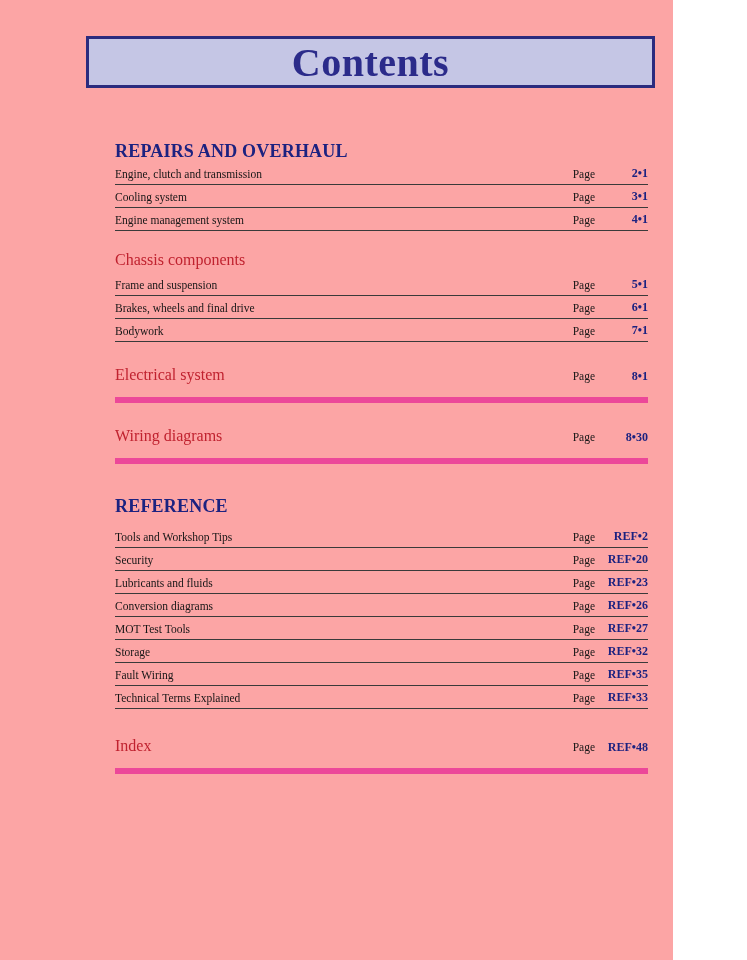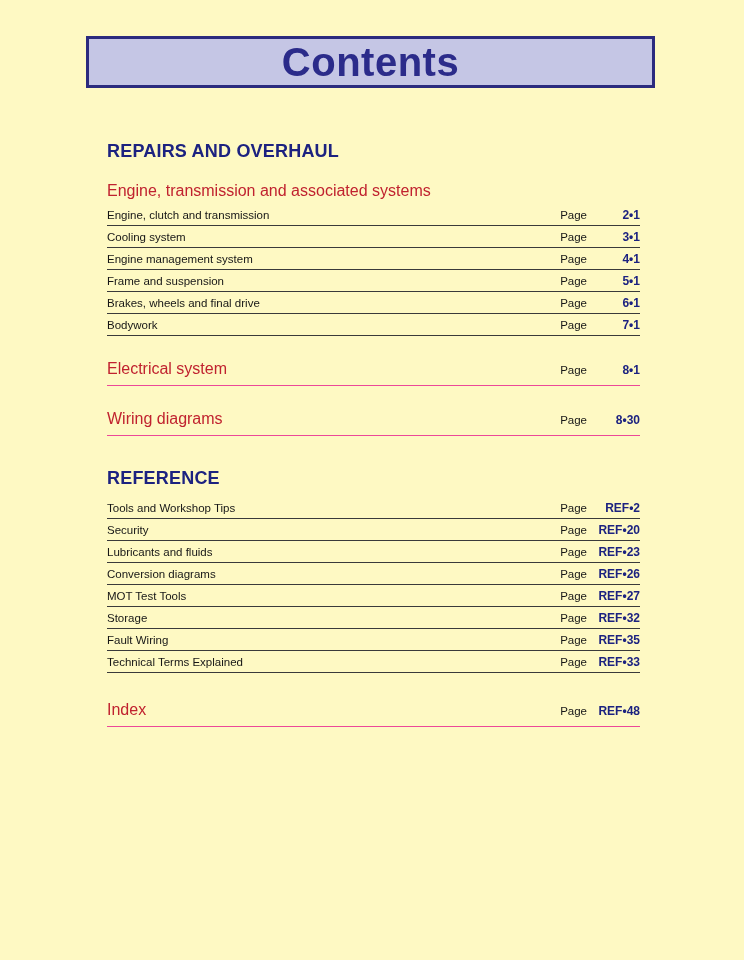--- a/index.html
+++ b/index.html
@@ -1,22 +1,22 @@
 <!DOCTYPE html>
 <html><head>
 <meta charset="utf-8">
 <style>
   * { margin: 0; padding: 0; box-sizing: border-box; }
   html, body { background: #ffffff; }
   .page {
-    width: 744px;
+    width: 673px;
     height: 960px;
     position: relative;
-    background: #fef9c3;
-    font-family: Liberation Sans, sans-serif;
+    background: #fca5a5;
+    font-family: Liberation Serif, serif;
     overflow: hidden;
   }
   .header-box {
     position: absolute;
     left: 86px;
     top: 36px;
     width: 569px;
     height: 52px;
     background: #c5c6e5;
     border: 3px solid #2b2b7e;
@@ -25,21 +25,21 @@
     justify-content: center;
   }
   .page-title {
     font-size: 40px;
     font-weight: bold;
     color: #2b2b8a;
     letter-spacing: 0.5px;
   }
   .content {
     position: absolute;
-    left: 107px;
+    left: 115px;
     top: 141px;
     width: 533px;
   }
   .major-heading {
     font-size: 18px;
     font-weight: bold;
     color: #1c2280;
     letter-spacing: 0.2px;
   }
   .group-heading {
@@ -72,22 +72,22 @@
     font-size: 12px;
     font-weight: bold;
     color: #1c2280;
     min-width: 44px;
     text-align: right;
   }
   .standalone-row {
     display: flex;
     justify-content: space-between;
     align-items: baseline;
-    border-bottom: 1px solid #ec4899;
-    padding-bottom: 7px;
+    border-bottom: 6px solid #ec4899;
+    padding-bottom: 13px;
     margin-top: 24px;
   }
   .standalone-heading {
     font-size: 16px;
     color: #c0222f;
   }
   .reference-heading {
     margin-top: 32px;
     margin-bottom: 8px;
   }
@@ -101,21 +101,20 @@
 <div class="page">
 
   <div class="header-box">
     <span class="page-title">Contents</span>
   </div>
 
   <div class="content">
 
     <div class="major-heading">REPAIRS AND OVERHAUL</div>
 
-    <div class="group-heading">Engine, transmission and associated systems</div>
 
     <div class="entry-row">
       <span class="entry-label">Engine, clutch and transmission</span>
       <span class="entry-page">
         <span class="page-word">Page</span>
         <span class="page-num">2•1</span>
       </span>
     </div>
     <div class="entry-row">
       <span class="entry-label">Cooling system</span>
@@ -125,20 +124,21 @@
       </span>
     </div>
     <div class="entry-row">
       <span class="entry-label">Engine management system</span>
       <span class="entry-page">
         <span class="page-word">Page</span>
         <span class="page-num">4•1</span>
       </span>
     </div>
 
+    <div class="group-heading">Chassis components</div>
 
     <div class="entry-row">
       <span class="entry-label">Frame and suspension</span>
       <span class="entry-page">
         <span class="page-word">Page</span>
         <span class="page-num">5•1</span>
       </span>
     </div>
     <div class="entry-row">
       <span class="entry-label">Brakes, wheels and final drive</span>

